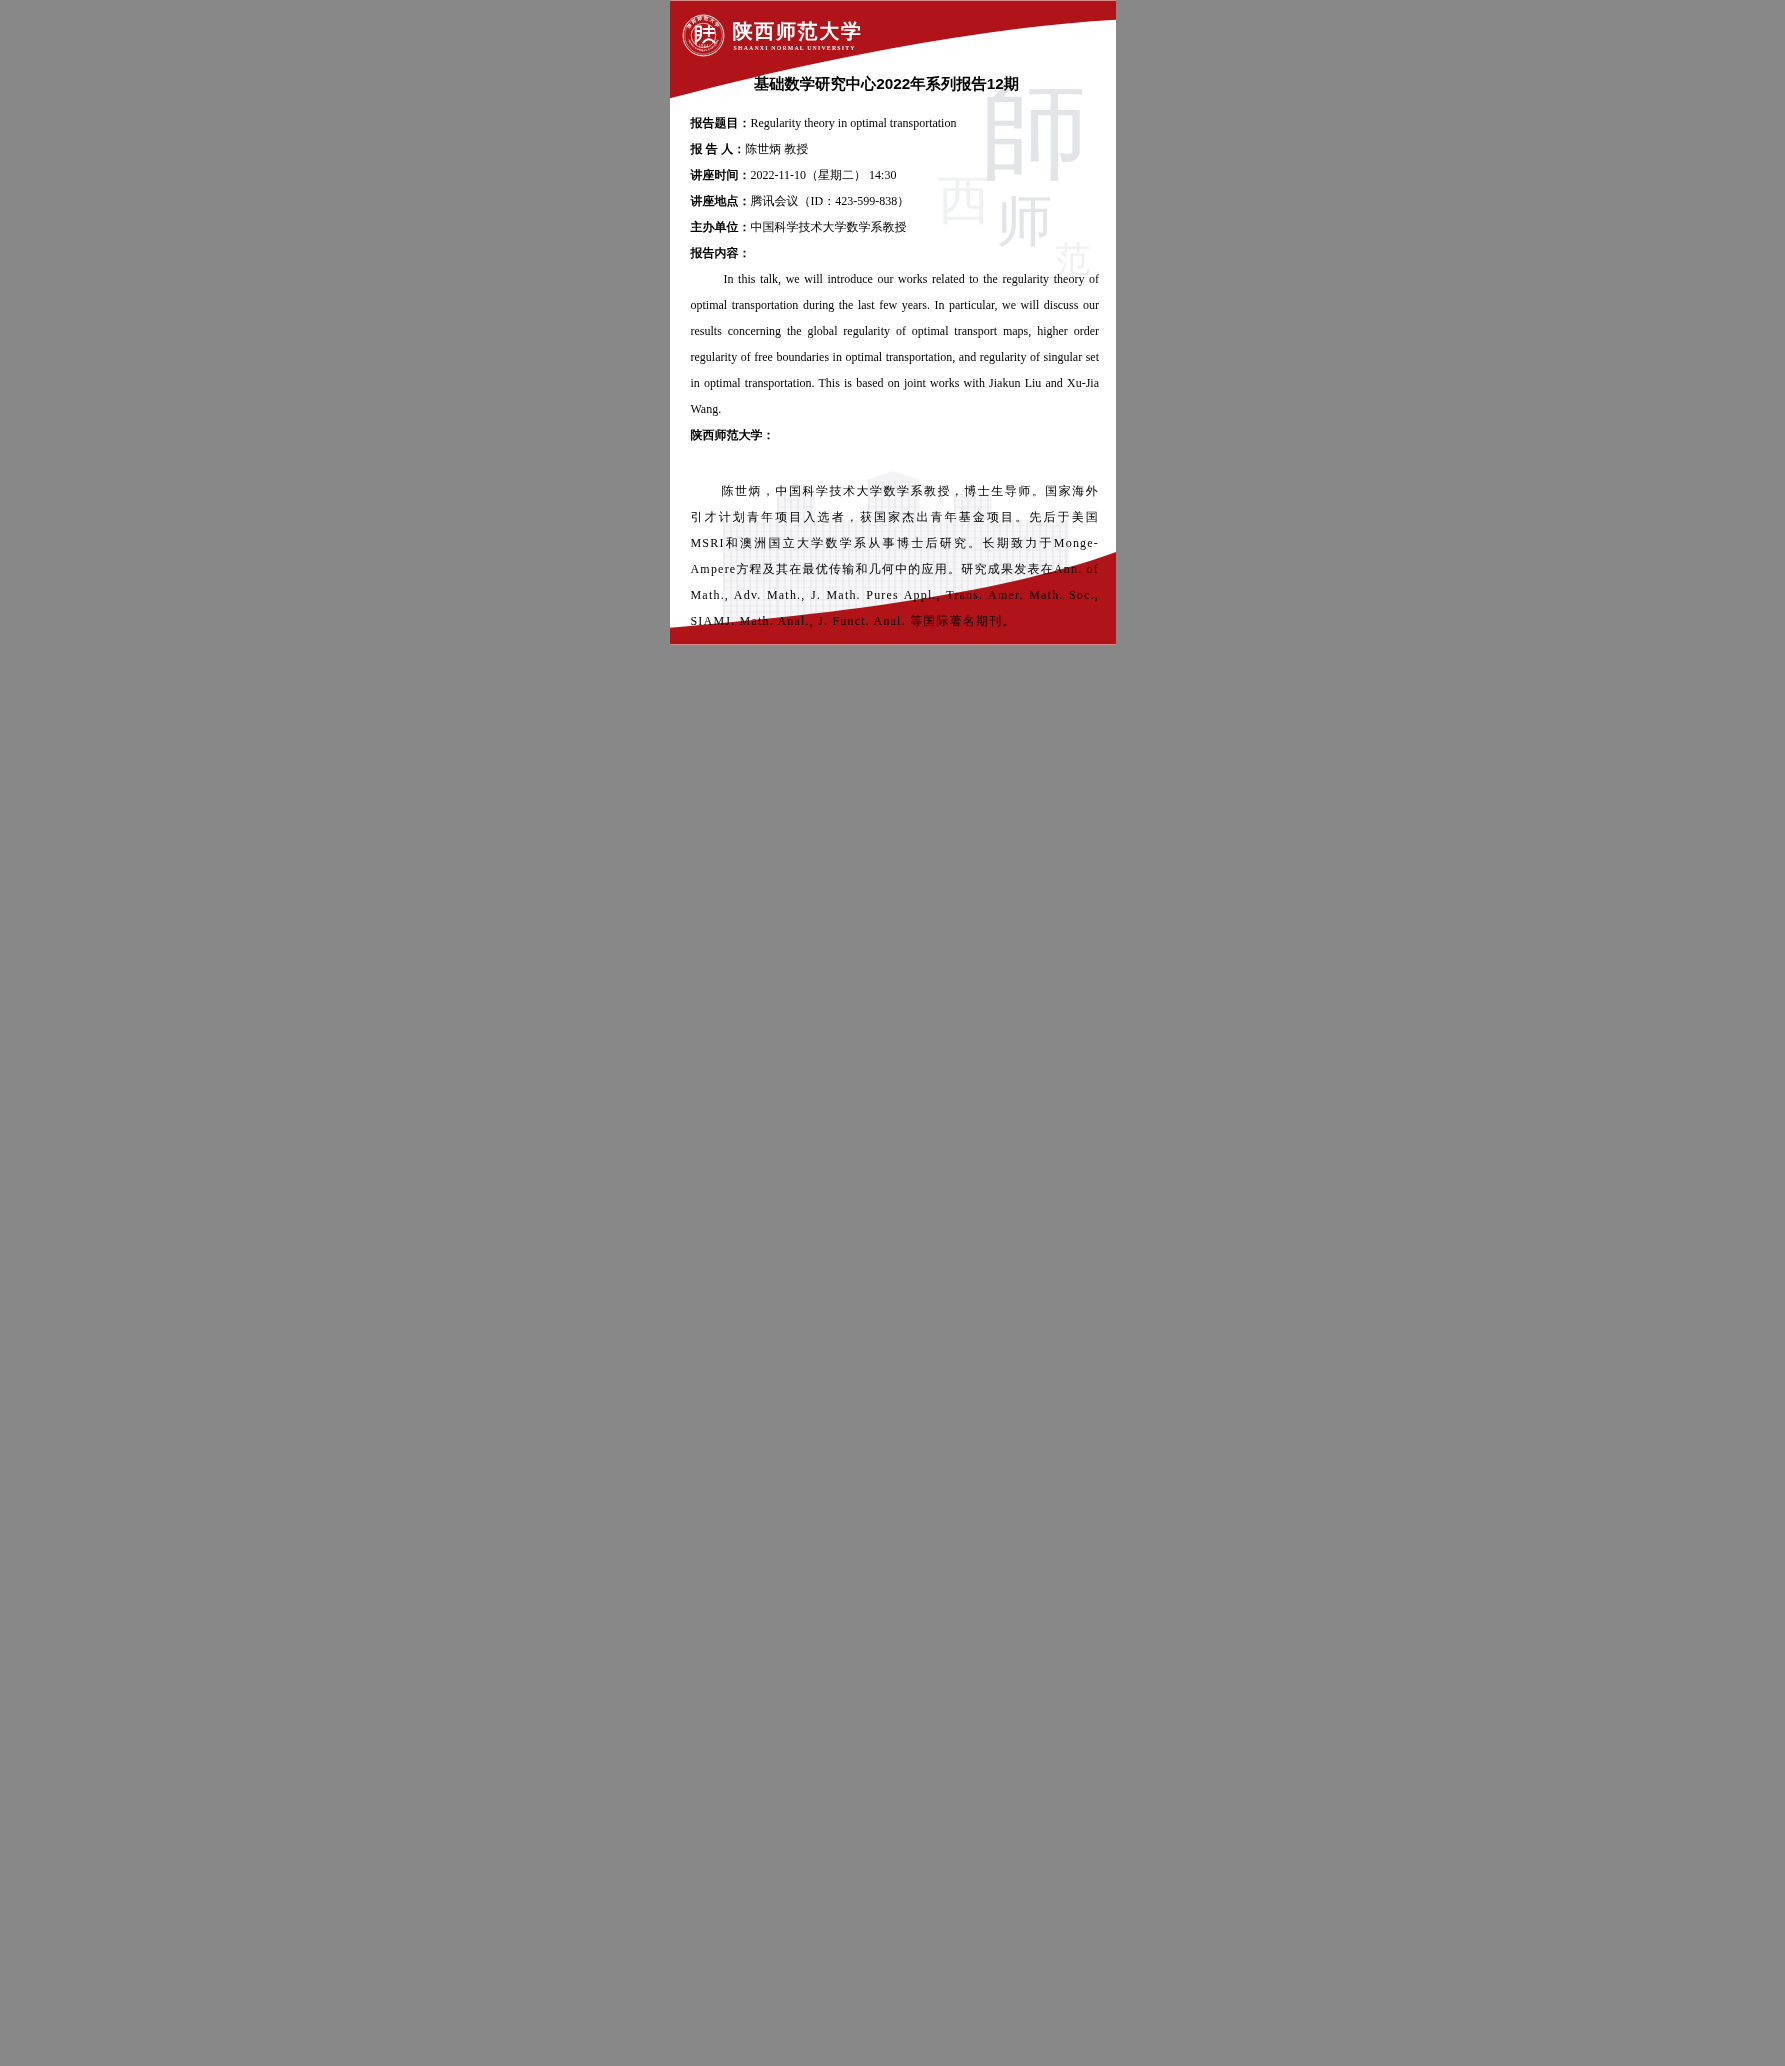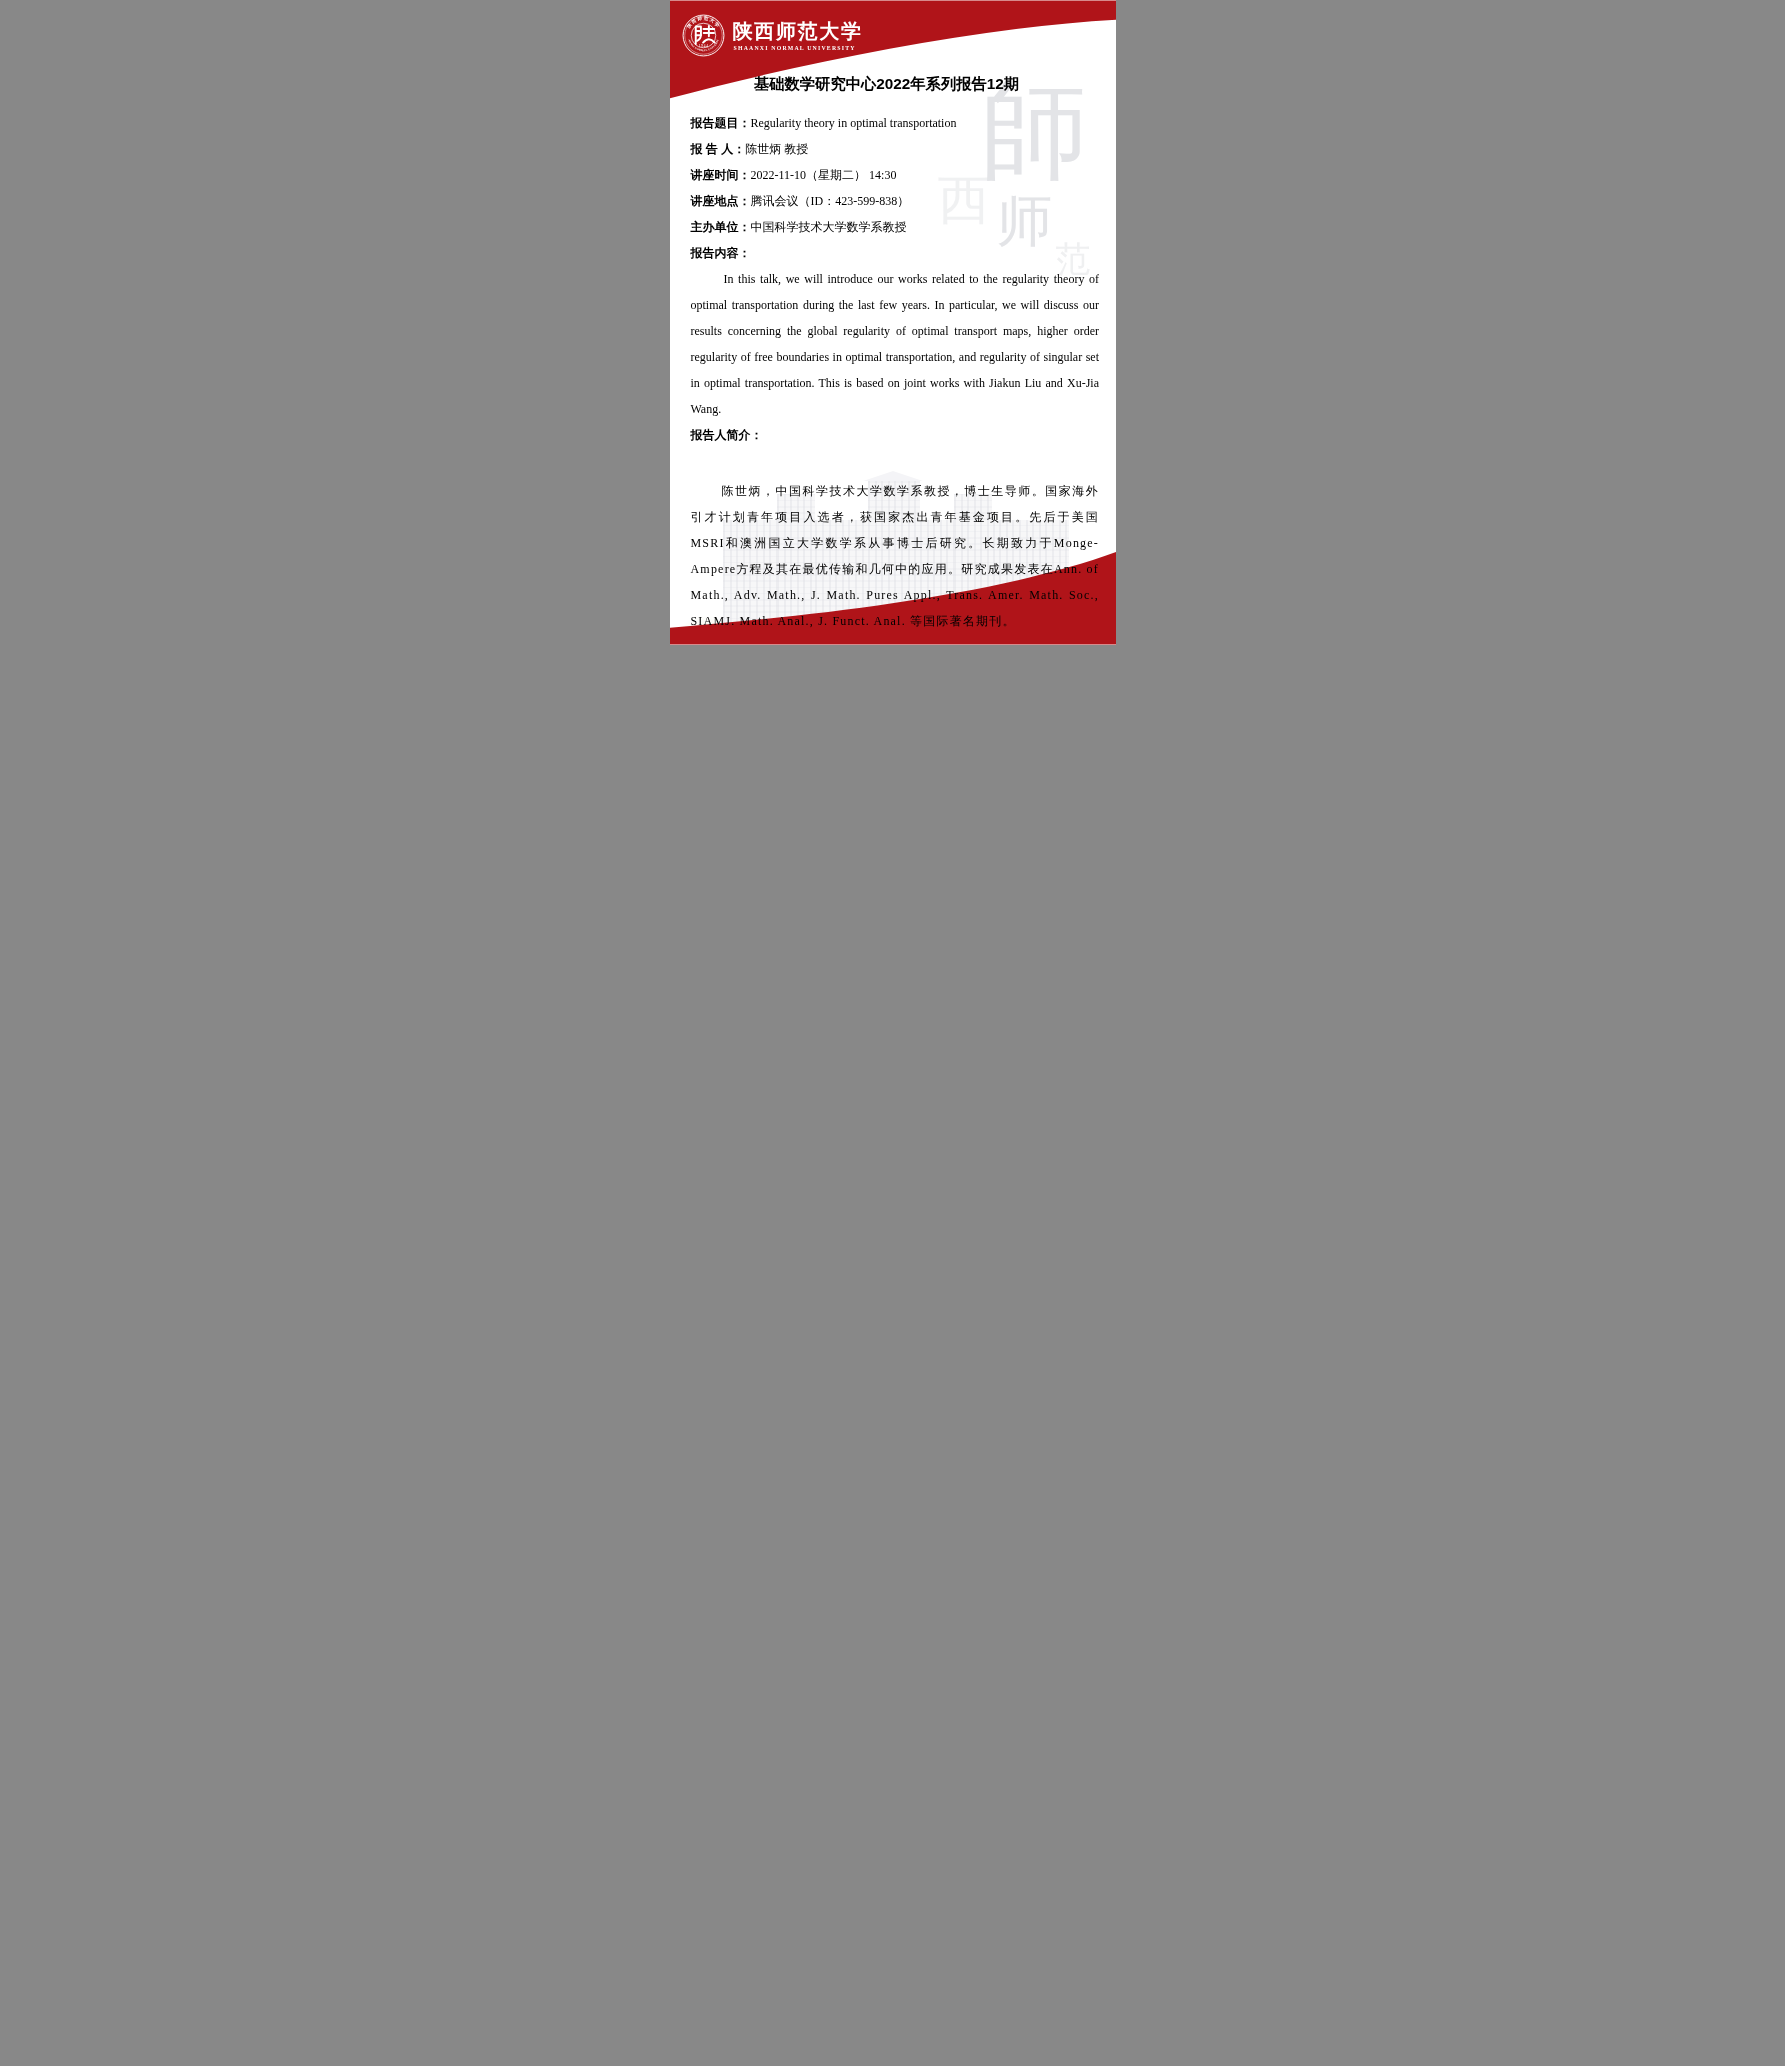--- a/index.html
+++ b/index.html
@@ -146,18 +146,18 @@
     <div class="info-row">
       <span class="info-label">讲座地点：</span><span class="info-value">腾讯会议（ID：423-599-838）</span>
     </div>
     <div class="info-row">
       <span class="info-label">主办单位：</span><span class="info-value">中国科学技术大学数学系教授</span>
     </div>
     <div class="info-row">
       <span class="info-label">报告内容：</span><span class="info-value"></span>
     </div>
     <p class="abstract">In this talk, we will introduce our works related to the regularity theory of optimal transportation during the last few years. In particular, we will discuss our results concerning the global regularity of optimal transport maps, higher order regularity of free boundaries in optimal transportation, and regularity of singular set in optimal transportation. This is based on joint works with Jiakun Liu and Xu-Jia Wang.</p>
-    <div class="bio-heading">报告人简介：</div>
+    <div class="bio-heading">陕西师范大学：</div>
     <p class="bio">陈世炳，中国科学技术大学数学系教授，博士生导师。国家海外引才计划青年项目入选者，获国家杰出青年基金项目。先后于美国MSRI和澳洲国立大学数学系从事博士后研究。长期致力于Monge-Ampere方程及其在最优传输和几何中的应用。研究成果发表在Ann. of Math., Adv. Math., J. Math. Pures Appl., Trans. Amer. Math. Soc., SIAMJ. Math. Anal., J. Funct. Anal. 等国际著名期刊。</p>
   </main>
 
 </div>
 
 
 </body></html>

